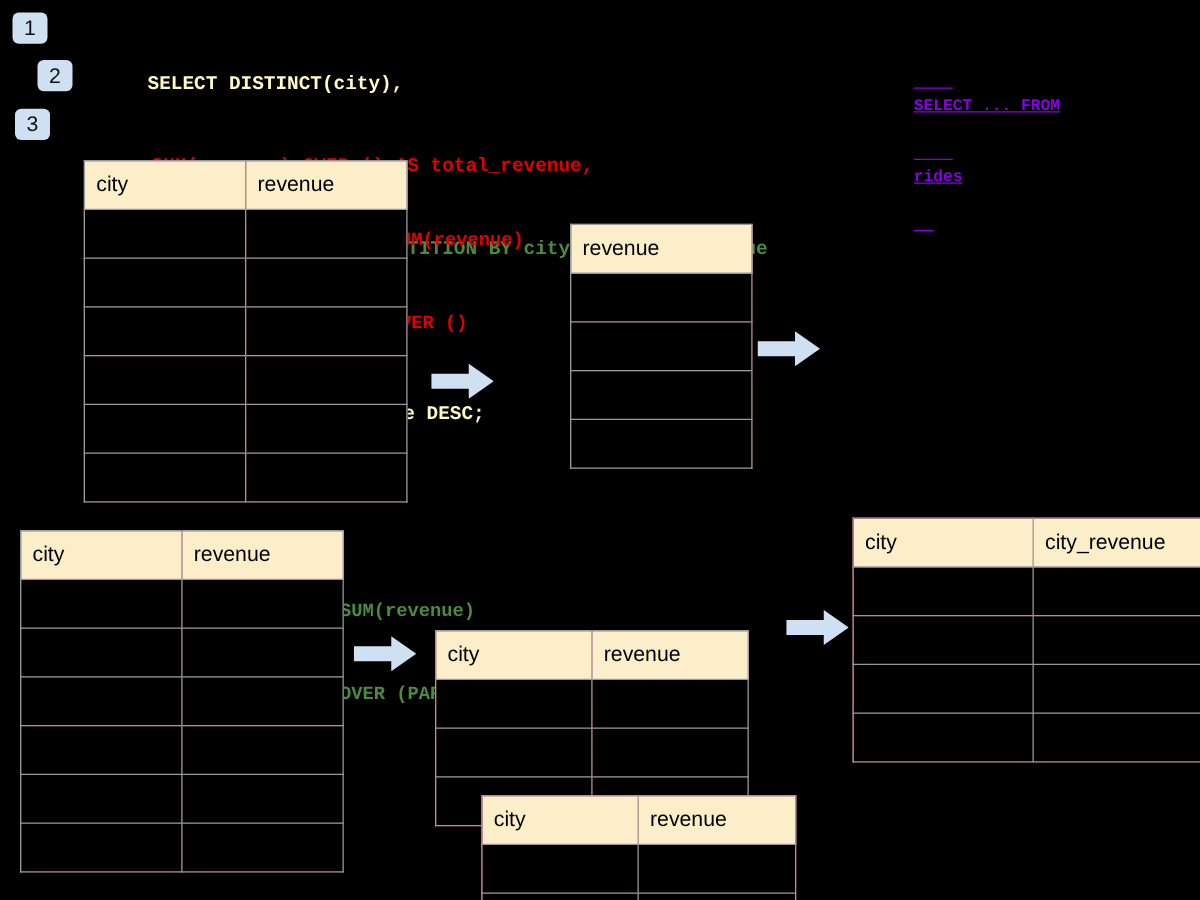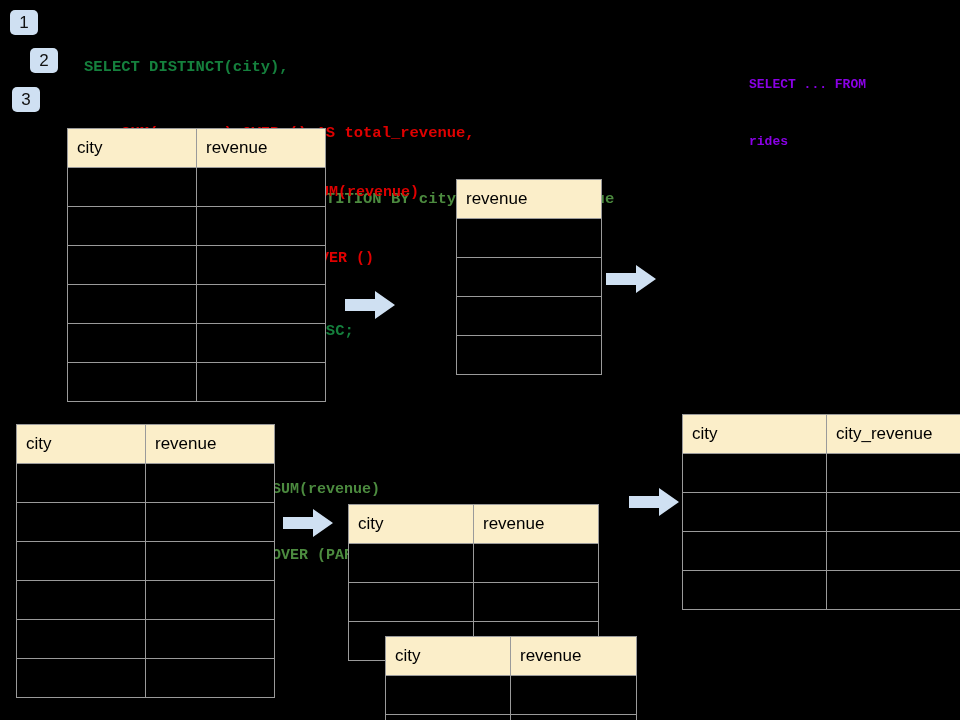--- a/index.html
+++ b/index.html
@@ -35,21 +35,21 @@
   .code-block {
     position: absolute;
     font-family: "Liberation Mono", monospace;
     font-size: 15.5px;
     line-height: 22px;
     white-space: pre;
     font-weight: bold;
     letter-spacing: 0px;
   }
   .code-line { white-space: pre; }
-  .c-purple { color: #15803d; }
+  .c-purple { color: #fef9c3; margin-left: 34px; }
   .c-red    { color: #e00000; }
   .c-green  { color: #4c8b3f; }
 
   
   .side-note {
     position: absolute;
     font-family: "Liberation Mono", monospace;
     font-size: 13px;
     line-height: 19px;
     font-weight: bold;
@@ -112,21 +112,21 @@
   <div class="badge" style="left:12px; top:87px;">3</div>
 
   <div class="code-block" style="left:84px; top:12px;">
     <div class="code-line c-purple">SELECT DISTINCT(city),</div>
     <div class="code-line c-red">    SUM(revenue) OVER () AS total_revenue,</div>
     <div class="code-line c-green">    SUM(revenue) OVER (PARTITION BY city) as city_revenue</div>
     <div class="code-line c-purple">  FROM rides</div>
     <div class="code-line c-purple">  ORDER by city_revenue DESC;</div>
   </div>
 
-  <div class="side-note" style="left:749px; top:37px;">
+  <div class="side-note" style="left:731px; top:37px;text-decoration:underline;">
     <div>SELECT ... FROM</div>
     <div>rides</div>
   </div>
 
   <div class="annot red" style="left:311px; top:138px;">
     <div>SUM(revenue)</div>
     <div>OVER ()</div>
   </div>
 
   <div class="annot green" style="left:272px; top:435px;">

